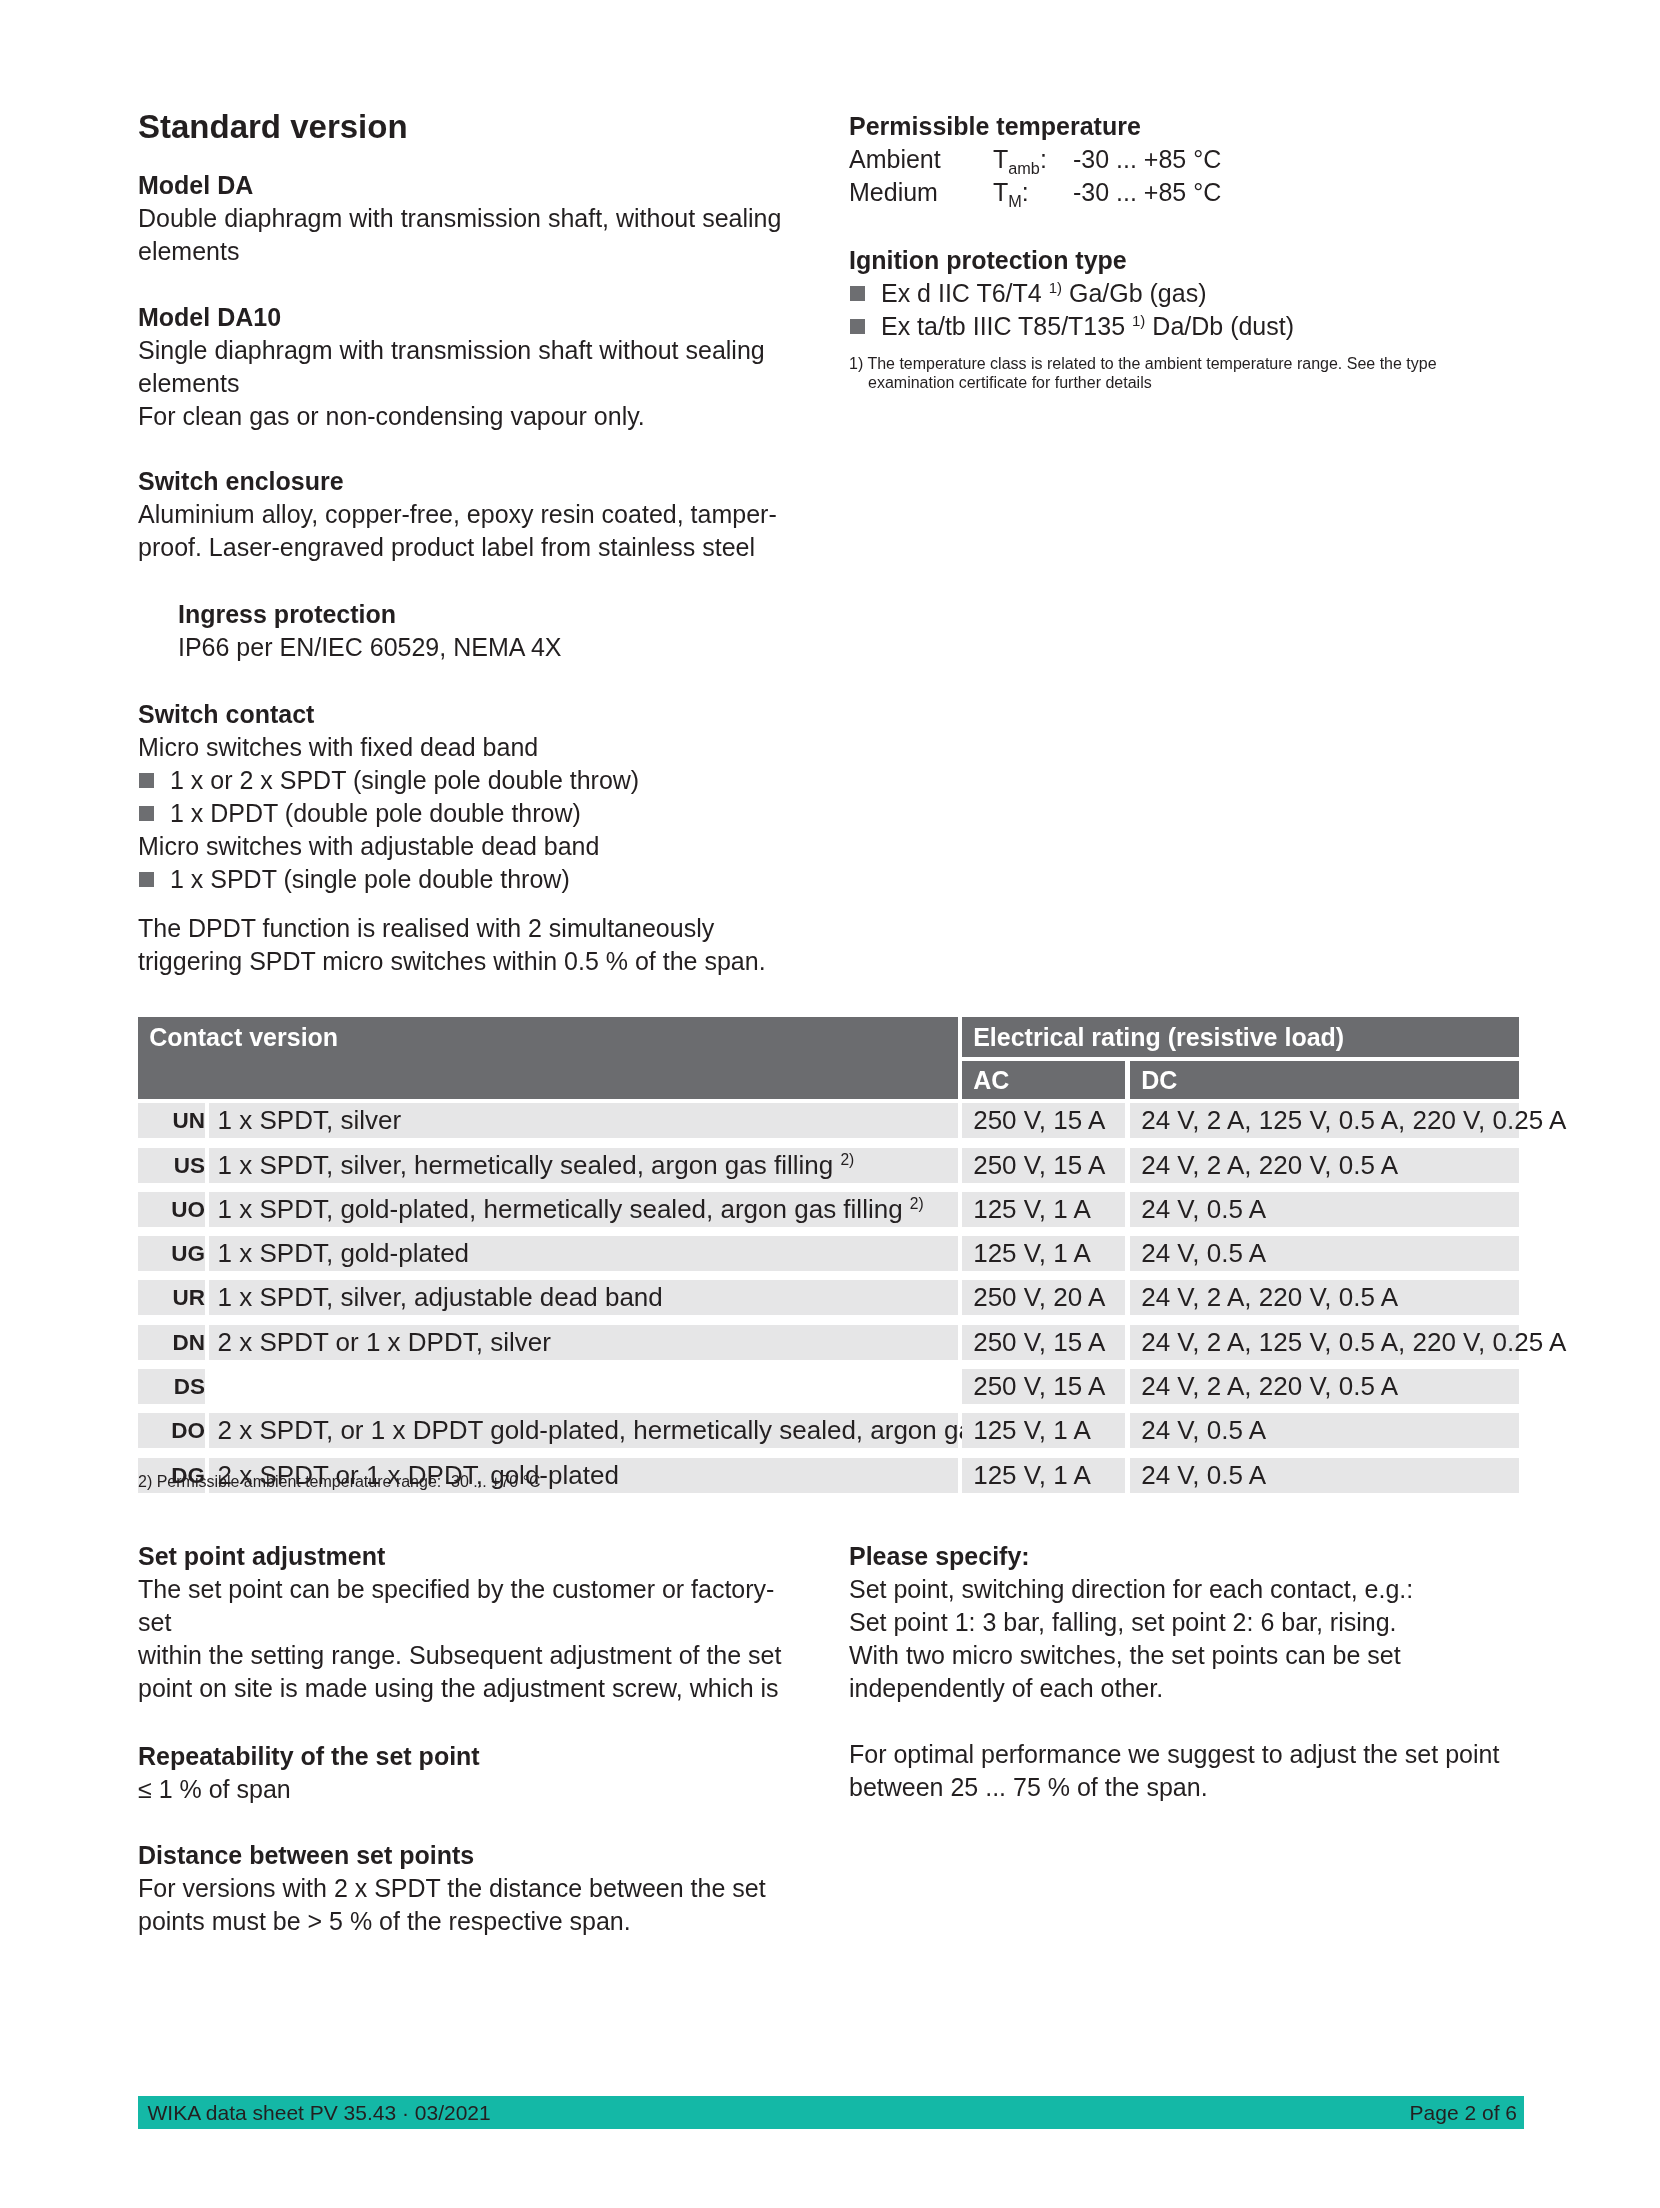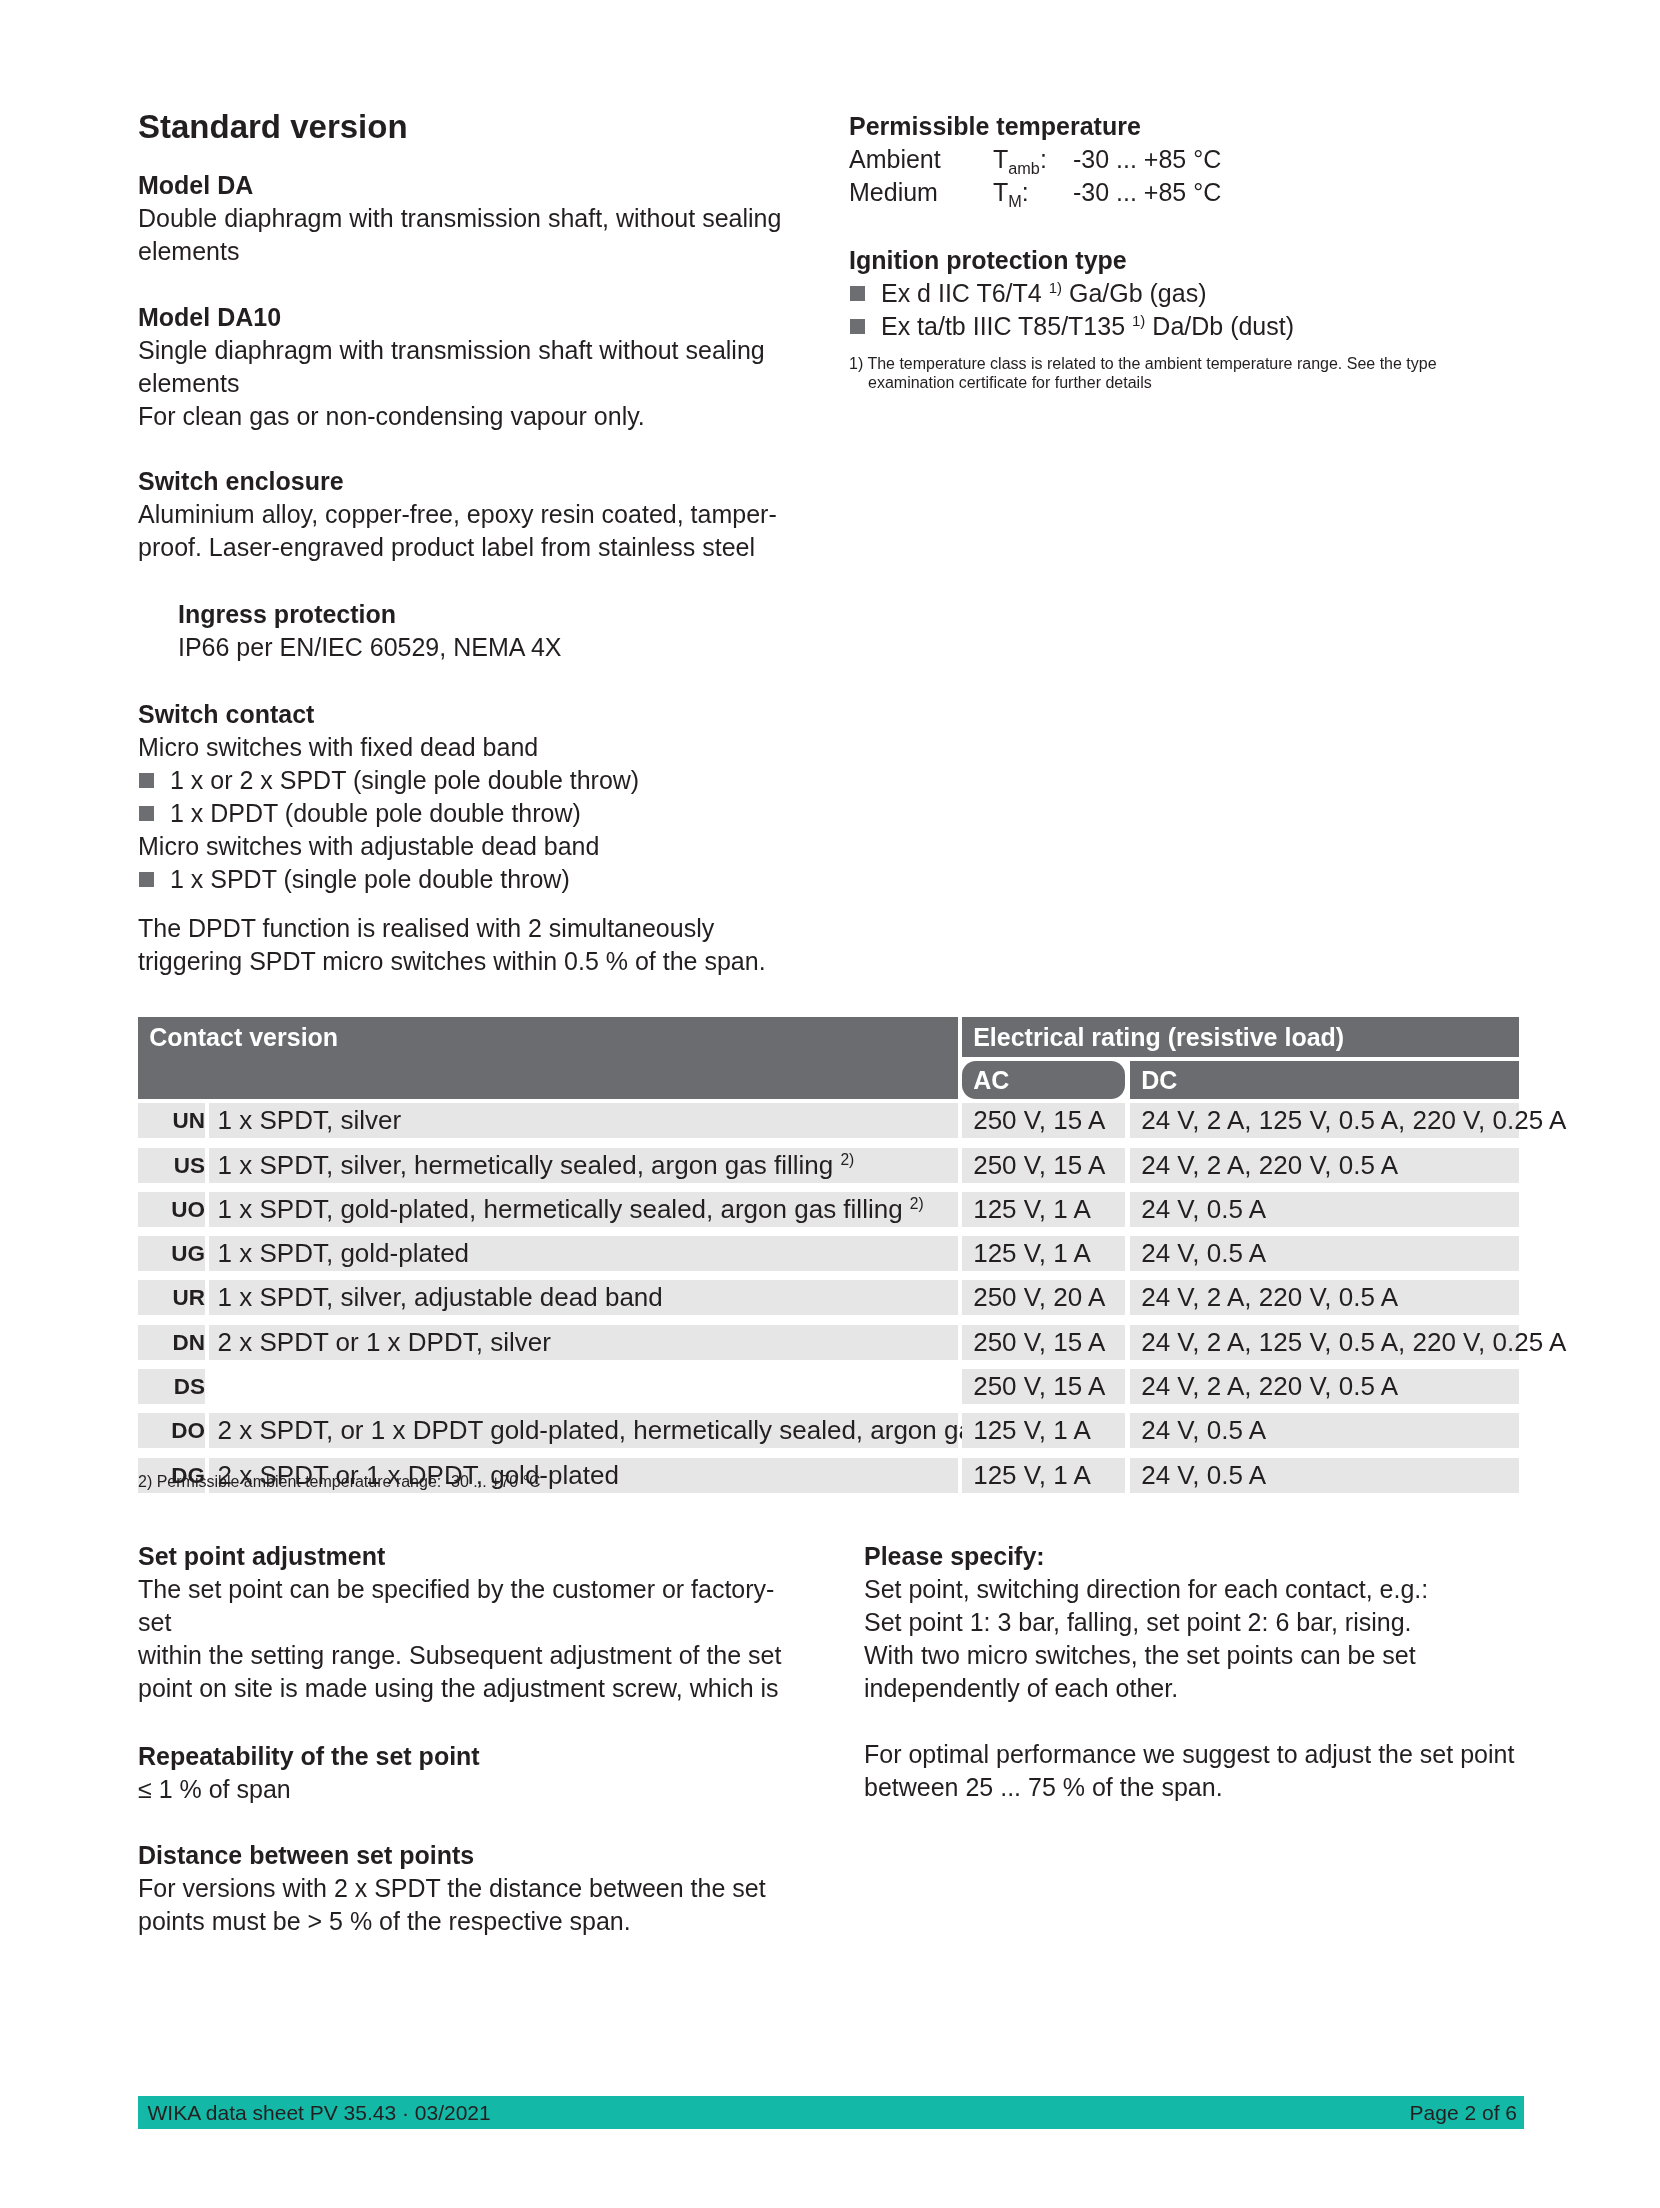--- a/index.html
+++ b/index.html
@@ -45,21 +45,21 @@
   
   .tbl { position: absolute; left: 138px; top: 1017px; width: 1381px; }
   .thead-wrap { position: relative; height: 82px; }
   .th-cell {
     position: absolute; background: #6b6c6f; color: #ffffff;
     font-weight: bold; font-size: 25px; line-height: 33px;
     padding-left: 11.2px;
   }
   .th-contact { left: 0; top: 0; width: 820px; height: 82px; padding-top: 4.3px; }
   .th-elec { left: 824px; top: 0; width: 557px; height: 40px; padding-top: 4.3px; }
-  .th-ac { left: 824px; top: 44px; width: 163px; height: 38px; padding-top: 2.6px; border-radius: 14px; }
+  .th-ac { left: 824px; top: 44px; width: 163px; height: 38px; padding-top: 2.6px; }
   .th-dc { left: 992px; top: 44px; width: 389px; height: 38px; padding-top: 2.6px; }
 
   .trow { position: relative; height: 40px; margin-top: 4.3px; }
   .trow:first-of-type { margin-top: 4.3px; }
   .td {
     position: absolute; top: 0; height: 35px;
     background: #e6e6e7; font-size: 26px; line-height: 35px;
     padding-left: 11.2px; white-space: nowrap; color: #231f20;
   }
   .td-code { left: 0; width: 67px; font-weight: bold; font-size: 22.5px; text-align: right; }
@@ -231,21 +231,21 @@
   <div class="sec-h">Repeatability of the set point</div>
   <div class="body-t">≤ 1 % of span</div>
 </div>
 
 <div class="abs col-left" style="top:1839px;">
   <div class="sec-h">Distance between set points</div>
   <div class="body-t">For versions with 2 x SPDT the distance between the set</div>
   <div class="body-t">points must be &gt; 5 % of the respective span.</div>
 </div>
 
-<div class="abs col-right" style="top:1540px;margin-left:15px;">
+<div class="abs col-right" style="top:1540px;">
   <div class="sec-h">Please specify:</div>
   <div class="body-t">Set point, switching direction for each contact, e.g.:</div>
   <div class="body-t">Set point 1: 3 bar, falling, set point 2: 6 bar, rising.</div>
   <div class="body-t">With two micro switches, the set points can be set</div>
   <div class="body-t">independently of each other.</div>
   <div style="height:33px;"></div>
   <div class="body-t">For optimal performance we suggest to adjust the set point</div>
   <div class="body-t">between 25 ...  75 % of the span.</div>
 </div>
 

